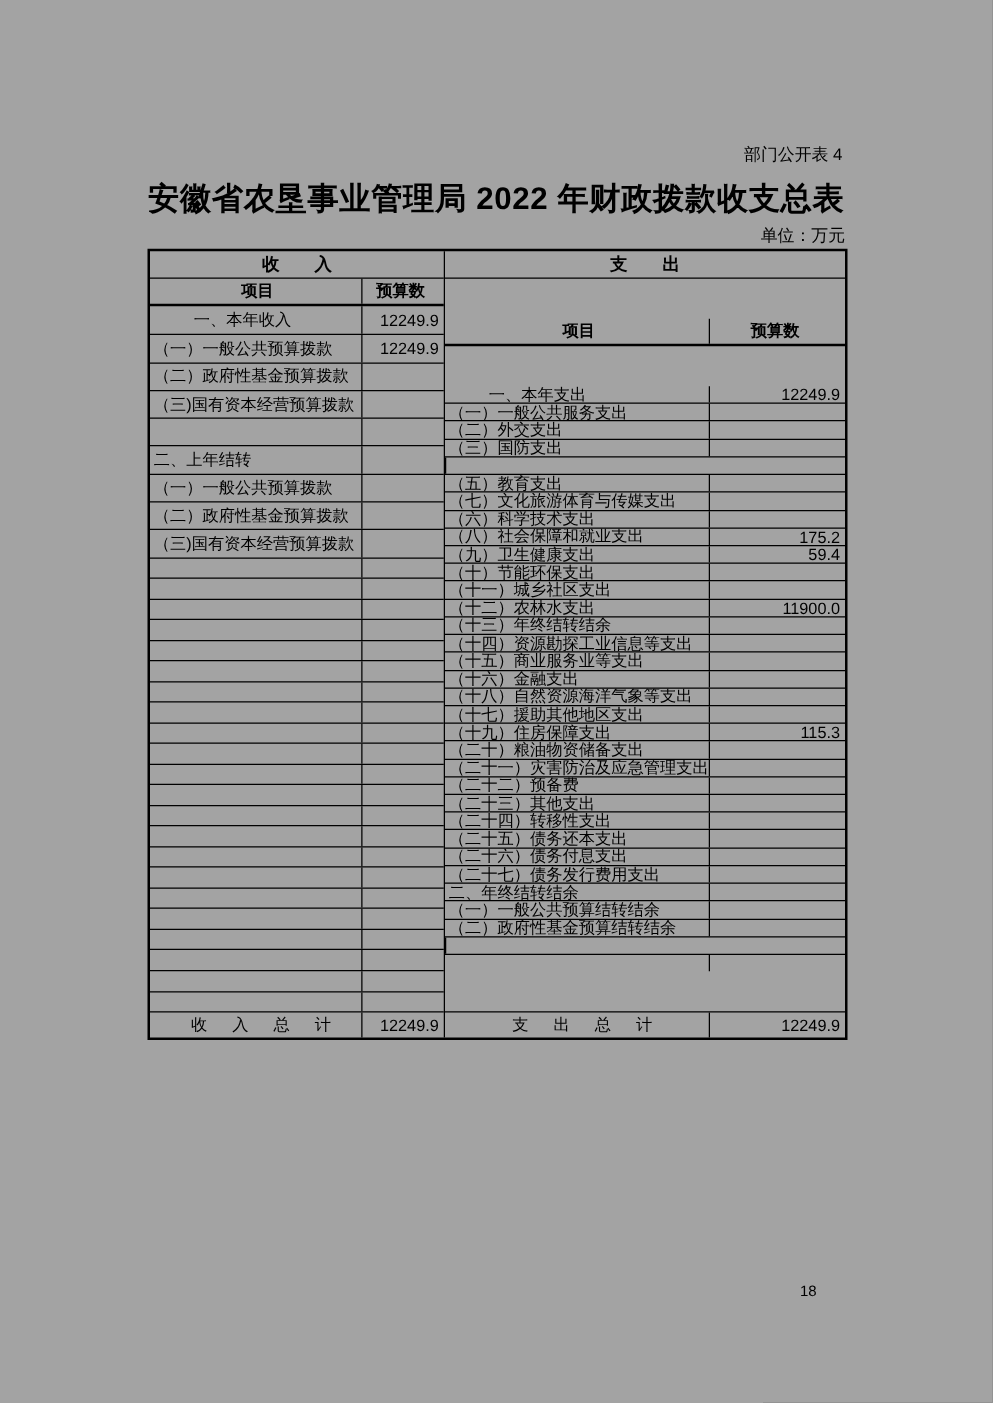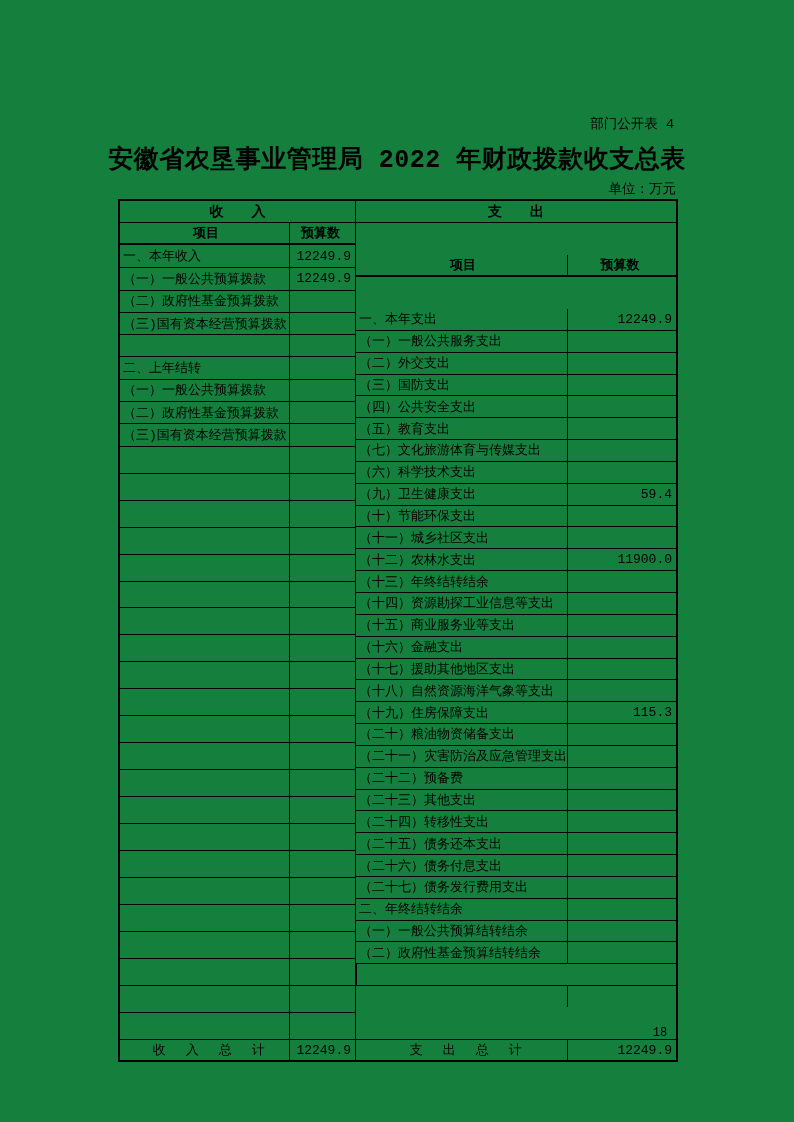--- a/index.html
+++ b/index.html
@@ -1,23 +1,23 @@
 <!DOCTYPE html>
 <html><head>
 <meta charset="utf-8">
 <style>
   * { margin: 0; padding: 0; box-sizing: border-box; }
   html, body { background: #888; }
   .page {
     position: relative;
     width: 794px;
     height: 1122px;
-    background: #15803d;
+    background: #a3a3a3;
     margin: 0 auto;
-    font-family: Liberation Mono, monospace;
+    font-family: Liberation Sans, sans-serif;
     color: #000;
     overflow: hidden;
   }
   .doc-label {
     position: absolute;
     top: 115px; left: 118px; width: 556px;
     text-align: right;
     font-size: 13.5px;
   }
   .title {
@@ -30,21 +30,21 @@
   }
   .unit-label {
     position: absolute;
     top: 180px; left: 118px; width: 558px;
     text-align: right;
     font-size: 13.5px;
   }
   .budget-table {
     position: absolute;
     top: 199px; left: 118px;
-    width: 560px; height: 863px;
+    width: 560px; height: 633px;
     border: 2px solid #000;
     display: flex;
     font-size: 13px;
   }
   .half { display: flex; flex-direction: column; }
   .half-income { width: 235px; }
   .half-expense { flex: 1; border-left: 1px solid #000; gap: 32px; }
   .sec-header {
     height: 22px; flex: 0 0 auto;
     border-bottom: 1px solid #000;
@@ -54,21 +54,21 @@
   .col-header {
     height: 22px; flex: 0 0 auto;
     border-bottom: 2px solid #000;
     display: flex;
     font-weight: bold;
   }
   .col-header .cell { display: flex; align-items: center; justify-content: center; margin-left: 36px; }
   .col-header .cell-item { flex: 1; }
   .rows { flex: 1 1 auto; display: flex; flex-direction: column; min-height: 0; }
   .row { flex: 1 1 0; display: flex; border-top: 1px solid #000; min-height: 0; }
-  .rows .row:first-child { border-top: none; }
+  .rows .row:first-child { border-top: none; margin-left: 32px; }
   .half-income .rows .row:nth-child(-n+9) { flex: 0 0 22.3px; height: 22.3px; }
   .cell { display: flex; align-items: center; overflow: hidden; }
   .cell-item {
     flex: 1;
     padding-left: 3px;
     white-space: nowrap;
   }
   .cell-value {
     border-left: 1px solid #000;
     justify-content: flex-end;
@@ -84,21 +84,20 @@
   }
   .total-row .cell-item {
     justify-content: center;
     letter-spacing: 3.5px;
     padding-left: 0;
     margin-left: 12px;
   }
   .page-number {
     position: absolute;
     top: 1026px; left: 640px; width: 40px;
-    text-align: center;
     font-size: 12px;
   }
 </style>
 </head>
 <body>
 
 <div class="page">
 
   <div class="doc-label">部门公开表 4</div>
 
@@ -263,34 +262,37 @@
           </div>
           <div class="row">
             <div class="cell cell-item">（二）外交支出</div>
             <div class="cell cell-value"></div>
           </div>
           <div class="row">
             <div class="cell cell-item">（三）国防支出</div>
             <div class="cell cell-value"></div>
           </div>
           <div class="row">
-            <div class="cell cell-item">（四）公共安全支出</div>
             <div class="cell cell-value"></div>
           </div>
           <div class="row">
             <div class="cell cell-item">（五）教育支出</div>
             <div class="cell cell-value"></div>
           </div>
           <div class="row">
             <div class="cell cell-item">（七）文化旅游体育与传媒支出</div>
             <div class="cell cell-value"></div>
           </div>
           <div class="row">
             <div class="cell cell-item">（六）科学技术支出</div>
             <div class="cell cell-value"></div>
+          </div>
+          <div class="row">
+            <div class="cell cell-item">（八）社会保障和就业支出</div>
+            <div class="cell cell-value">175.2</div>
           </div>
           <div class="row">
             <div class="cell cell-item">（九）卫生健康支出</div>
             <div class="cell cell-value">59.4</div>
           </div>
           <div class="row">
             <div class="cell cell-item">（十）节能环保支出</div>
             <div class="cell cell-value"></div>
           </div>
           <div class="row">
@@ -311,25 +313,25 @@
           </div>
           <div class="row">
             <div class="cell cell-item">（十五）商业服务业等支出</div>
             <div class="cell cell-value"></div>
           </div>
           <div class="row">
             <div class="cell cell-item">（十六）金融支出</div>
             <div class="cell cell-value"></div>
           </div>
           <div class="row">
+            <div class="cell cell-item">（十八）自然资源海洋气象等支出</div>
+            <div class="cell cell-value"></div>
+          </div>
+          <div class="row">
             <div class="cell cell-item">（十七）援助其他地区支出</div>
-            <div class="cell cell-value"></div>
-          </div>
-          <div class="row">
-            <div class="cell cell-item">（十八）自然资源海洋气象等支出</div>
             <div class="cell cell-value"></div>
           </div>
           <div class="row">
             <div class="cell cell-item">（十九）住房保障支出</div>
             <div class="cell cell-value">115.3</div>
           </div>
           <div class="row">
             <div class="cell cell-item">（二十）粮油物资储备支出</div>
             <div class="cell cell-value"></div>
           </div>

